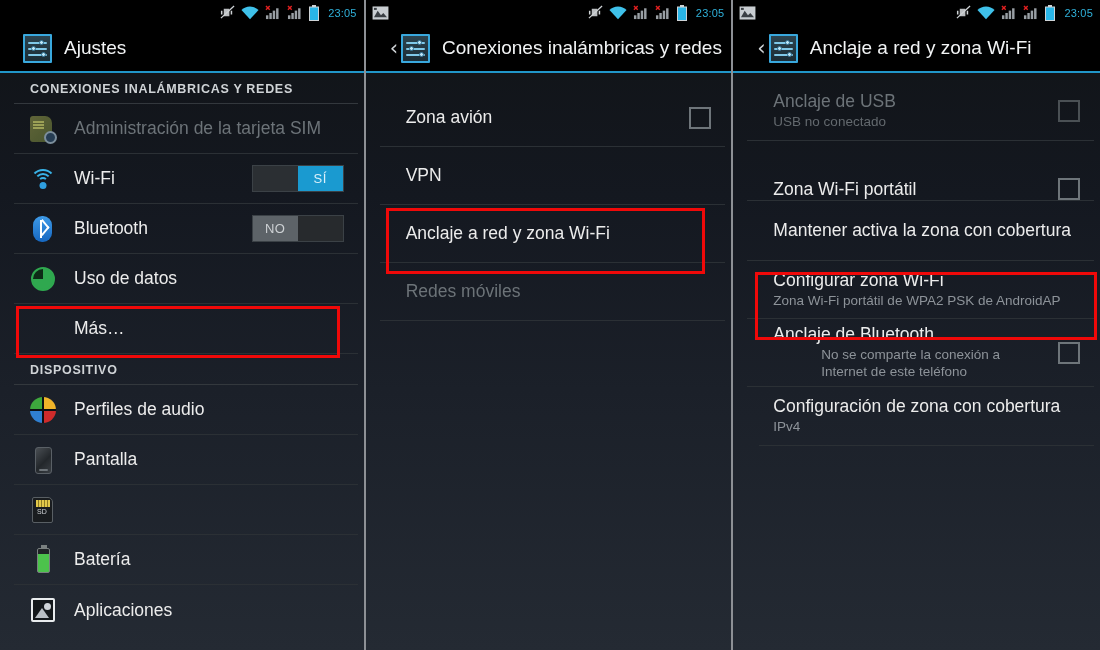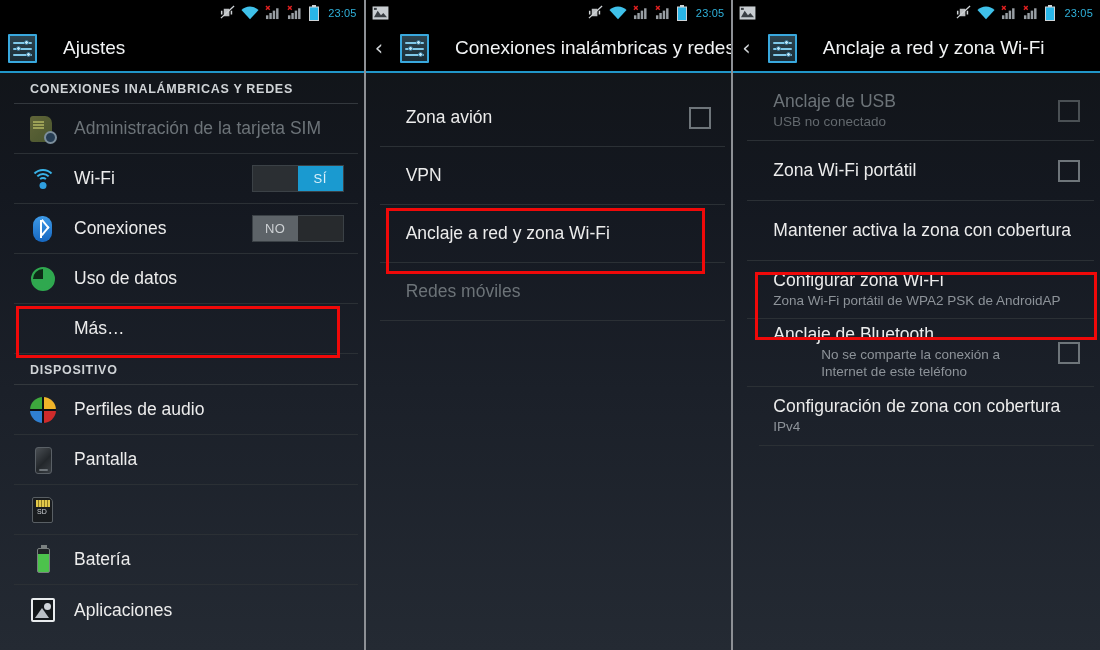--- a/index.html
+++ b/index.html
@@ -58,24 +58,23 @@
     margin-left: 3px;
   }
   .ic { display: block; }
 
   
   .actionbar {
     height: 48px;
     background: #000;
     display: flex;
     align-items: center;
-    padding-left: 8px;
+    padding-left: 23px;
     border-bottom: 2px solid #2196c9;
     position: relative;
-    gap: 14px;
   }
   .back-chevron {
     color: #cfd3d6;
     font-size: 21px;
     line-height: 1;
     margin-right: 3px;
     margin-left: 1px;
     font-family: "DejaVu Sans", sans-serif;
   }
   .app-icon {
@@ -473,21 +472,21 @@
           <span class="on-track"></span>
           <span class="on-knob">SÍ</span>
         </div>
       </div>
 
       <div class="row">
         <div class="row-icon">
             <div class="bt-icon"></div>
           </div>
         <div class="row-text">
-            <div class="row-title">Conexiones</div>
+            <div class="row-title">Bluetooth</div>
           </div>
         <div class="toggle">
           <span class="off-knob">NO</span>
           <span class="off-track"></span>
         </div>
       </div>
 
       <div class="row">
         <div class="row-icon">
             <div class="pie-icon"></div>
@@ -715,21 +714,21 @@
     <div class="list">
 
       <div class="row plain" style="min-height:60px; margin-top:8px;">
         <div class="row-text">
           <div class="row-title dim">Anclaje de USB</div>
           <div class="row-sub dim">USB no conectado</div>
         </div>
         <div class="checkbox dim"></div>
       </div>
 
-      <div class="row plain" style="min-height:60px;">
+      <div class="row plain" style="min-height:60px;align-items:flex-end;">
         <div class="row-text">
             <div class="row-title">Zona Wi-Fi portátil</div>
           </div>
         <div class="checkbox"></div>
       </div>
 
       <div class="row plain" style="min-height:60px;">
         <div class="row-text">
             <div class="row-title">Mantener activa la zona con cobertura</div>
           </div>

